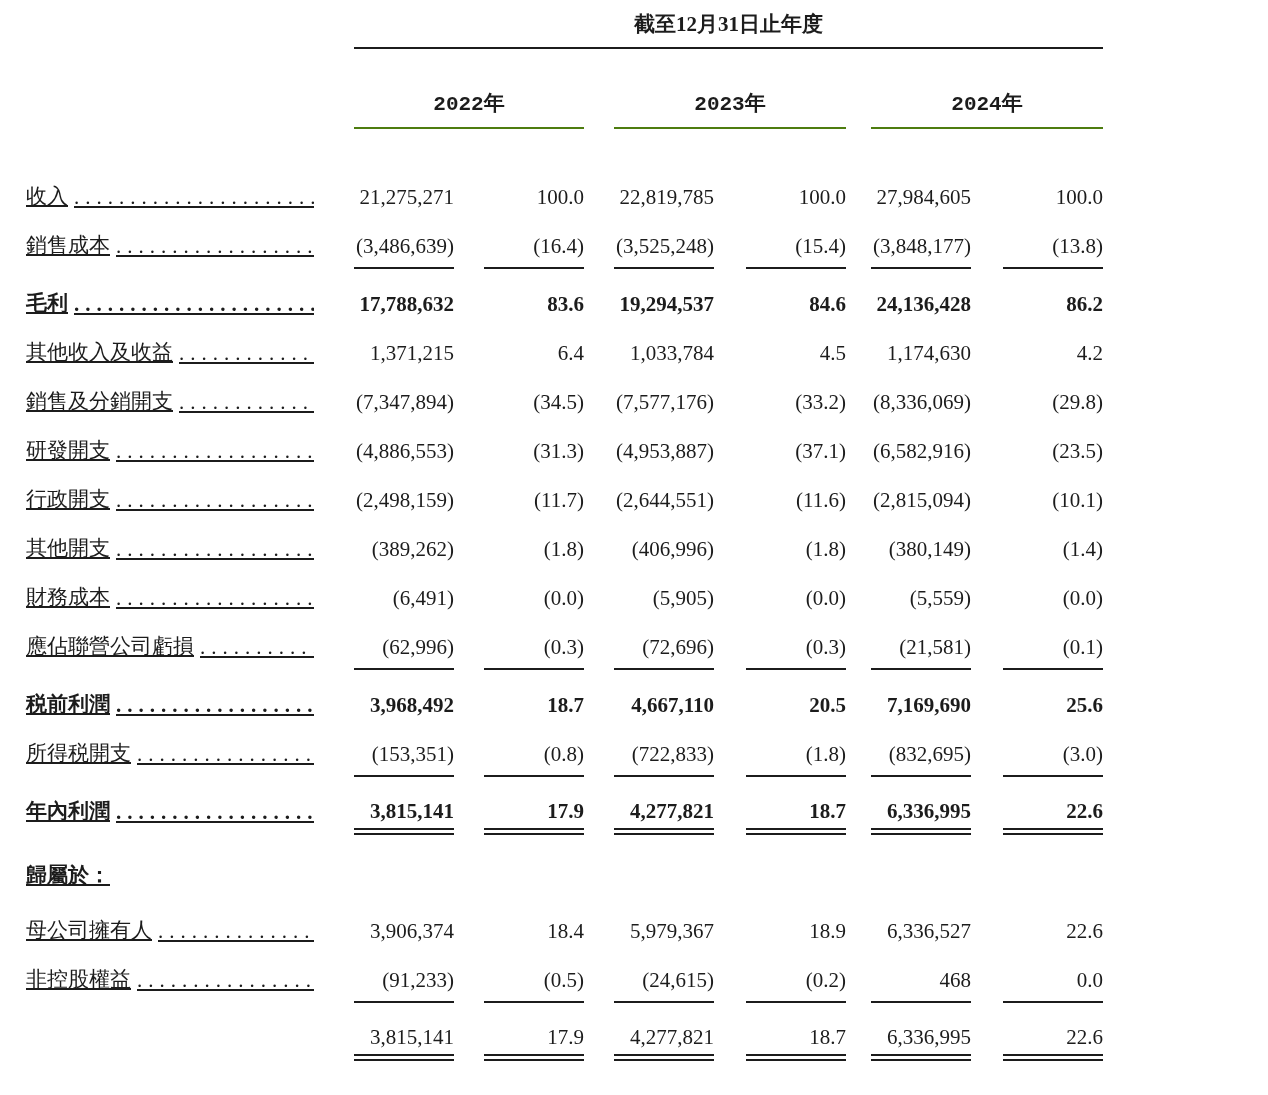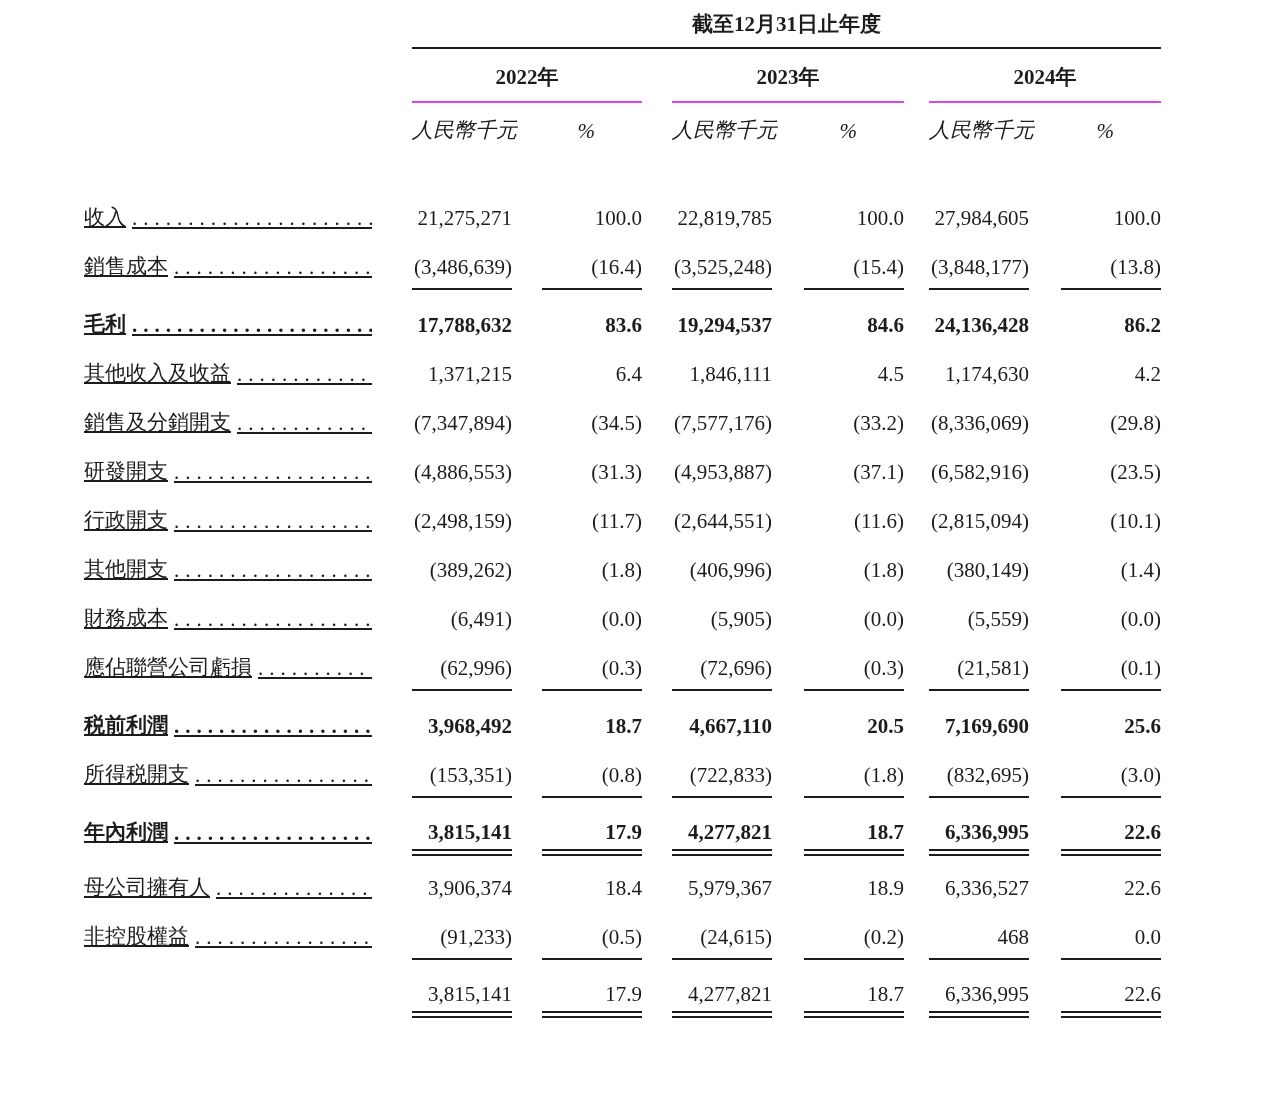--- a/index.html
+++ b/index.html
@@ -7,48 +7,49 @@
     padding: 0;
     background: #ffffff;
   }
   body {
     width: 1268px;
     height: 1095px;
     color: #1c1c1c;
     font-family: "Liberation Serif", serif;
     font-size: 21px;
   }
-  .sheet { padding: 10px 0 0 84px; }
+  .sheet { padding: 10px 0 0 26px; }
 
   table.fin {
     border-collapse: collapse;
     table-layout: fixed;
     width: 1077px;
   }
   td { vertical-align: bottom; padding: 0; }
 
   
   .titleline {
     margin-left: 40px;
     border-bottom: 2px solid #1c1c1c;
     padding-bottom: 9px;
     text-align: center;
     font-weight: bold;
     white-space: nowrap;
   }
   .yearline {
-    border-bottom: 2px solid #d946ef;
+    border-bottom: 2px solid #4d7c0f;
     padding: 14px 0 10px 0;
     text-align: center;
     font-weight: bold;
     white-space: nowrap;
+    font-family: Liberation Mono, monospace;
   }
   .ml15 { margin-left: 15px; }
   .ml30 { margin-left: 30px; }
-  .ml25 { margin-left: 25px; }
+  .ml25 { margin-left: 25px; margin-top: 26px; }
 
   tr.unit-row td { padding-top: 13px; padding-bottom: 6px; }
   td.unit  { text-align: left;  padding-left: 15px;  font-style: italic; white-space: nowrap; }
   td.pcth  { text-align: right; padding-right: 47px; font-style: italic; }
 
   tr.spacer-row td { height: 42px; }
 
   
   tr.data { height: 49px; text-decoration: underline; }
   tr.sp   { height: 58px; }
@@ -113,32 +114,20 @@
             <div class="yearline ml15">2022年</div>
           </td>
     <td colspan="3">
             <div class="yearline ml30">2023年</div>
           </td>
     <td colspan="3">
             <div class="yearline ml25">2024年</div>
           </td>
   </tr>
 
-  <tr class="unit-row">
-    <td></td>
-    <td></td>
-    <td class="unit">人民幣千元</td>
-    <td class="pcth">%</td>
-    <td></td>
-    <td class="unit">人民幣千元</td>
-    <td class="pcth">%</td>
-    <td></td>
-    <td class="unit">人民幣千元</td>
-    <td class="pcth">%</td>
-  </tr>
 
   <tr class="spacer-row">
           <td colspan="10"></td>
         </tr>
 
   <tr class="data">
     <td class="lbl">
             <div class="lblwrap">
               <span class="txt">收入</span>
               <span class="dots"></span>
@@ -195,21 +184,21 @@
     <td class="lbl">
             <div class="lblwrap">
               <span class="txt">其他收入及收益</span>
               <span class="dots"></span>
             </div>
           </td>
     <td></td>
     <td class="num"><span class="val">1,371,215</span></td>
     <td class="num"><span class="val">6.4</span></td>
     <td></td>
-    <td class="num"><span class="val">1,846,111</span></td>
+    <td class="num"><span class="val">1,033,784</span></td>
     <td class="num"><span class="val">4.5</span></td>
     <td></td>
     <td class="num"><span class="val">1,174,630</span></td>
     <td class="num"><span class="val">4.2</span></td>
   </tr>
 
   <tr class="data">
     <td class="lbl">
             <div class="lblwrap">
               <span class="txt">銷售及分銷開支</span>
@@ -364,20 +353,37 @@
     <td class="num"><span class="val">3,815,141</span></td>
     <td class="num"><span class="val">17.9</span></td>
     <td></td>
     <td class="num"><span class="val">4,277,821</span></td>
     <td class="num"><span class="val">18.7</span></td>
     <td></td>
     <td class="num"><span class="val">6,336,995</span></td>
     <td class="num"><span class="val">22.6</span></td>
   </tr>
 
+  <tr class="data b sp2 nodots">
+    <td class="lbl">
+            <div class="lblwrap">
+              <span class="txt">歸屬於：</span>
+              <span class="dots"></span>
+            </div>
+          </td>
+    <td></td>
+    <td></td>
+    <td></td>
+    <td></td>
+    <td></td>
+    <td></td>
+    <td></td>
+    <td></td>
+    <td></td>
+  </tr>
 
   <tr class="data sp3">
     <td class="lbl">
             <div class="lblwrap">
               <span class="txt">母公司擁有人</span>
               <span class="dots"></span>
             </div>
           </td>
     <td></td>
     <td class="num"><span class="val">3,906,374</span></td>

